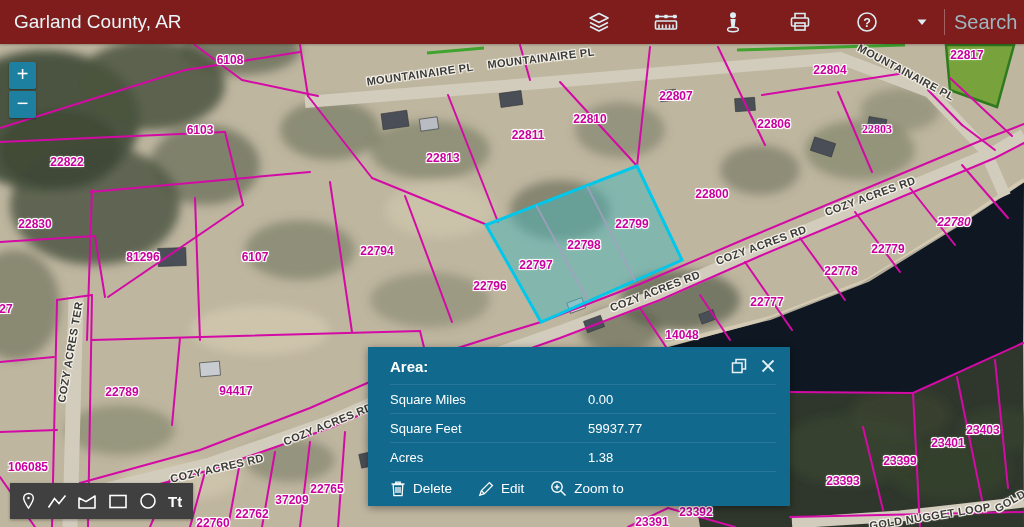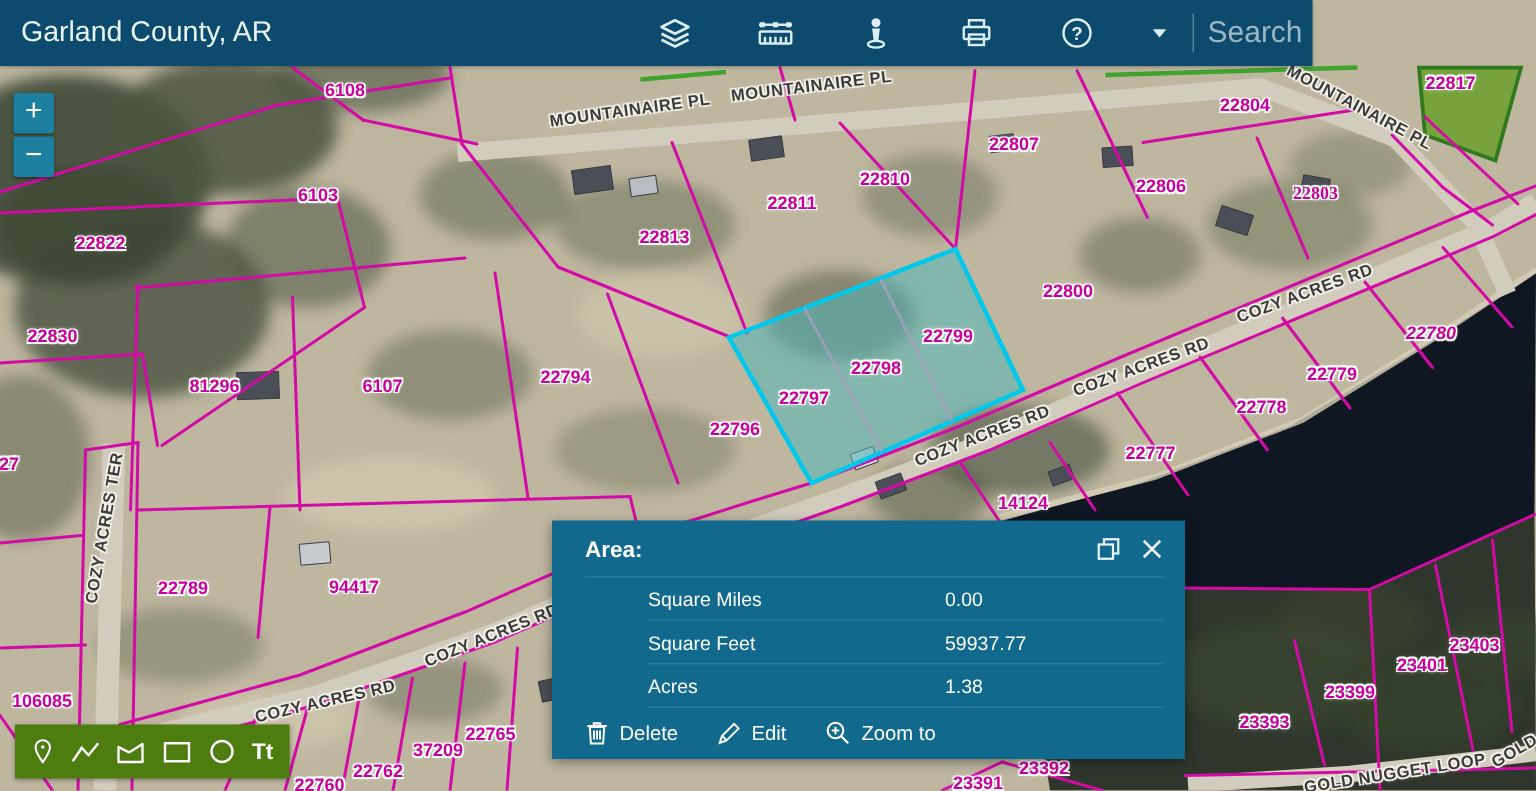--- a/index.html
+++ b/index.html
@@ -10,48 +10,48 @@
   .pl line,.pl polyline{stroke:var(--parcel-line,#d40aa6);stroke-width:2;fill:none;stroke-linecap:round;}
   .grnline{stroke:#3fa32e;stroke-width:3;fill:none;}
   .sel{stroke:var(--selection-stroke,#00c8ea);stroke-width:3;fill:var(--selection-fill,#4db6ba);fill-opacity:.52;}
   .seldiv{stroke:#a79dc2;stroke-width:2;stroke-opacity:.75;}
   #labels{position:absolute;left:0;top:0;width:1024px;height:527px;z-index:5;pointer-events:none;}
   .plbl{position:absolute;color:var(--label,#c9009d);font-size:12px;font-weight:bold;white-space:nowrap;
         text-shadow:-1px -1px 0 #fff,1px -1px 0 #fff,-1px 1px 0 #fff,1px 1px 0 #fff,0 0 3px #fff;}
   .slbl{position:absolute;color:var(--street-label,#3b3b3b);font-size:11px;font-weight:bold;letter-spacing:.4px;white-space:nowrap;
         text-shadow:-1px -1px 0 #f4f1e8,1px -1px 0 #f4f1e8,-1px 1px 0 #f4f1e8,1px 1px 0 #f4f1e8,0 0 3px #f4f1e8;}
   
-  .header{position:absolute;left:0;top:0;width:875px;height:44px;background:#0c4a6e;z-index:30;
+  .header{position:absolute;left:0;top:0;width:1024px;height:44px;background:#7f1d1d;z-index:30;
           display:flex;align-items:center;box-sizing:border-box;padding:0 12px 0 14px;box-shadow:0 1px 2px rgba(0,0,0,.25);}
   .title{color:#eaf5f8;font-size:19px;}
   .hicons{margin-left:auto;display:flex;align-items:center;height:100%;}
   .hbtn{width:67px;height:100%;display:flex;align-items:center;justify-content:center;color:#dceef4;cursor:pointer;}
   .hbtn svg{display:block;}
   .hbtn.chev{width:44px;}
   .hdivider{width:1px;height:26px;background:rgba(255,255,255,.3);}
   .hsearch{width:58px;color:#9db6c0;font-size:20px;padding-left:9px;cursor:text;}
   
   .zoomctl{position:absolute;left:9px;top:62px;z-index:20;}
   .zbtn{width:27px;height:27px;background:#1d80a0;color:#fff;font-size:20px;line-height:25px;text-align:center;
         border-radius:2px;margin-bottom:2px;cursor:pointer;box-shadow:0 1px 2px rgba(0,0,0,.4);user-select:none;}
   
   .panel{position:absolute;left:368px;top:347px;width:422px;height:159px;background:#11698e;z-index:25;
          color:#fff;box-shadow:0 2px 8px rgba(0,0,0,.4);box-sizing:border-box;}
   .panel-head{display:flex;align-items:center;padding:10px 14px 5px 22px;}
   .panel-title{font-size:15px;font-weight:bold;}
   .panel-hicons{margin-left:auto;display:flex;align-items:center;gap:12px;color:#e8f2f6;}
   .pico{cursor:pointer;display:flex;}
   .prows{margin:4px 14px 0 22px;border-top:1px solid rgba(255,255,255,.10);}
-  .prow{display:flex;align-items:center;height:28px;border-bottom:1px solid rgba(255,255,255,.10);font-size:13px;margin-left:42px;}
+  .prow{display:flex;align-items:center;height:28px;border-bottom:1px solid rgba(255,255,255,.10);font-size:13px;}
   .plabel{width:198px;}
   .pvalue{flex:1;}
   .actions{position:absolute;left:22px;bottom:9px;display:flex;gap:26px;}
   .abtn{display:flex;align-items:center;gap:7px;font-size:13.5px;color:#fff;cursor:pointer;}
   
-  .toolbar{position:absolute;left:10px;top:483px;width:183px;height:36px;background:#4d7c0f;z-index:20;
+  .toolbar{position:absolute;left:10px;top:483px;width:183px;height:36px;background:#404040;z-index:20;
            display:flex;align-items:center;justify-content:space-evenly;box-shadow:0 1px 3px rgba(0,0,0,.35);}
   .tbtn{display:flex;align-items:center;justify-content:center;color:#fff;cursor:pointer;}
   .tbtn.txt{font-weight:bold;font-size:15px;}
 </style>
 </head>
 <body>
 
 <div class="stage">
 
   <svg id="map-svg" width="1024" height="527" viewBox="0 0 1024 527">
@@ -194,21 +194,21 @@
 
     <g>
       <polygon class="sel" points="486,225 637,166 682,260 541,322"></polygon>
       <line class="seldiv" x1="536" y1="205" x2="588" y2="301"></line>
       <line class="seldiv" x1="587" y1="186" x2="635" y2="281"></line>
     </g>
   </svg>
 
   <div id="labels">
       <span class="plbl" style="left: 230px; top: 60px; transform: translate(-50%, -50%) rotate(0deg);">6108</span>
-      <span class="plbl" style="left: 212px; top: 130px; transform: translate(-50%, -50%) rotate(0deg);">6103</span>
+      <span class="plbl" style="left: 200px; top: 130px; transform: translate(-50%, -50%) rotate(0deg);">6103</span>
       <span class="plbl" style="left: 67px; top: 162px; transform: translate(-50%, -50%) rotate(0deg);">22822</span>
       <span class="plbl" style="left: 35px; top: 224px; transform: translate(-50%, -50%) rotate(0deg);">22830</span>
       <span class="plbl" style="left: 143px; top: 257px; transform: translate(-50%, -50%) rotate(0deg);">81296</span>
       <span class="plbl" style="left: 255px; top: 257px; transform: translate(-50%, -50%) rotate(0deg);">6107</span>
       <span class="plbl" style="left: 377px; top: 251px; transform: translate(-50%, -50%) rotate(0deg);">22794</span>
       <span class="plbl" style="left: 443px; top: 158px; transform: translate(-50%, -50%) rotate(0deg);">22813</span>
       <span class="plbl" style="left: 528px; top: 135px; transform: translate(-50%, -50%) rotate(0deg);">22811</span>
       <span class="plbl" style="left: 590px; top: 119px; transform: translate(-50%, -50%) rotate(0deg);">22810</span>
       <span class="plbl" style="left: 676px; top: 96px; transform: translate(-50%, -50%) rotate(0deg);">22807</span>
       <span class="plbl" style="left: 830px; top: 70px; transform: translate(-50%, -50%) rotate(0deg);">22804</span>
@@ -217,21 +217,21 @@
       <span class="plbl" style="left: 967px; top: 55px; transform: translate(-50%, -50%) rotate(0deg);">22817</span>
       <span class="plbl" style="left: 712px; top: 194px; transform: translate(-50%, -50%) rotate(0deg);">22800</span>
       <span class="plbl" style="left: 632px; top: 224px; transform: translate(-50%, -50%) rotate(0deg);">22799</span>
       <span class="plbl" style="left: 584px; top: 245px; transform: translate(-50%, -50%) rotate(0deg);">22798</span>
       <span class="plbl" style="left: 536px; top: 265px; transform: translate(-50%, -50%) rotate(0deg);">22797</span>
       <span class="plbl" style="left: 490px; top: 286px; transform: translate(-50%, -50%) rotate(0deg);">22796</span>
       <span class="plbl" style="left: 954px; top: 222px; transform: translate(-50%, -50%) rotate(0deg); font-style: italic;">22780</span>
       <span class="plbl" style="left: 888px; top: 249px; transform: translate(-50%, -50%) rotate(0deg);">22779</span>
       <span class="plbl" style="left: 841px; top: 271px; transform: translate(-50%, -50%) rotate(0deg);">22778</span>
       <span class="plbl" style="left: 767px; top: 302px; transform: translate(-50%, -50%) rotate(0deg);">22777</span>
-      <span class="plbl" style="left: 682px; top: 335px; transform: translate(-50%, -50%) rotate(0deg);">14124</span>
+      <span class="plbl" style="left: 682px; top: 335px; transform: translate(-50%, -50%) rotate(0deg);">14048</span>
       <span class="plbl" style="left: 122px; top: 392px; transform: translate(-50%, -50%) rotate(0deg);">22789</span>
       <span class="plbl" style="left: 236px; top: 391px; transform: translate(-50%, -50%) rotate(0deg);">94417</span>
       <span class="plbl" style="left: 28px; top: 467px; transform: translate(-50%, -50%) rotate(0deg);">106085</span>
       <span class="plbl" style="left: 327px; top: 489px; transform: translate(-50%, -50%) rotate(0deg);">22765</span>
       <span class="plbl" style="left: 292px; top: 500px; transform: translate(-50%, -50%) rotate(0deg);">37209</span>
       <span class="plbl" style="left: 252px; top: 514px; transform: translate(-50%, -50%) rotate(0deg);">22762</span>
       <span class="plbl" style="left: 213px; top: 523px; transform: translate(-50%, -50%) rotate(0deg);">22760</span>
       <span class="plbl" style="left: 843px; top: 481px; transform: translate(-50%, -50%) rotate(0deg);">23393</span>
       <span class="plbl" style="left: 900px; top: 461px; transform: translate(-50%, -50%) rotate(0deg);">23399</span>
       <span class="plbl" style="left: 948px; top: 443px; transform: translate(-50%, -50%) rotate(0deg);">23401</span>

